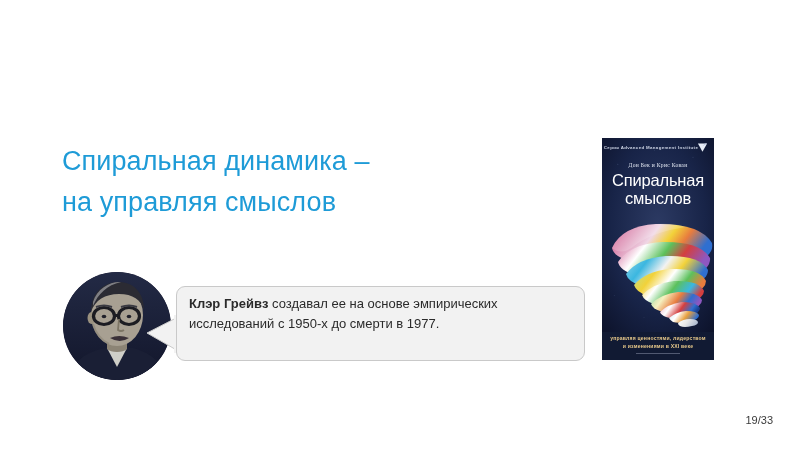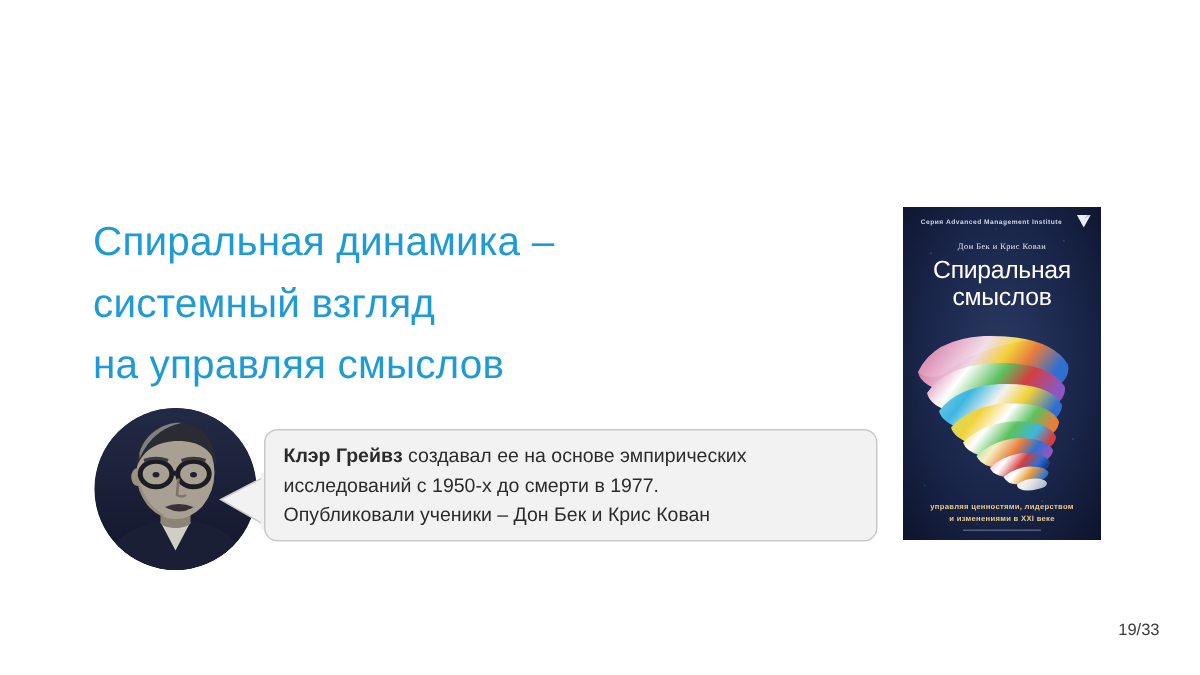--- a/index.html
+++ b/index.html
@@ -83,21 +83,21 @@
     color: #2b2b2b;
   }
   #callout-text .nm { font-weight: bold; }
   .ctl { white-space: nowrap; }
 
   
   #book {
     position: absolute;
     left: 602px;
     top: 138px;
-    width: 132px;
+    width: 112px;
     height: 222px;
     background: #111a33;
     overflow: hidden;
   }
   #book-bg { position: absolute; inset: 0; }
   #book-series {
     position: absolute;
     top: 7px; left: 0; right: 14px;
     text-align: center;
     font-size: 4.4px;
@@ -162,21 +162,20 @@
     color: #3a3a3a;
   }
 </style>
 </head>
 <body>
 
 <div id="slide">
 
   <div id="title-block">
     <div class="title-line">Спиральная динамика –</div>
-    <div class="title-line">системный взгляд</div>
     <div class="title-line">на управляя смыслов</div>
   </div>
 
   <div id="portrait">
     <svg viewBox="0 0 108 108" xmlns="http://www.w3.org/2000/svg">
       <defs>
         <clipPath id="pclip">
             <circle cx="54" cy="54" r="54"></circle>
           </clipPath>
         <linearGradient id="bgg" x1="0" y1="0" x2="0" y2="1">
@@ -225,21 +224,20 @@
 
   <div id="callout">
     <svg id="callout-tail" viewBox="0 0 34 40" xmlns="http://www.w3.org/2000/svg">
       <path d="M34 2 L1 19 L34 38 Z" fill="#f2f2f2" stroke="#c9c9c9" stroke-width="1"></path>
       <rect x="28" y="1" width="8" height="38" fill="#f2f2f2"></rect>
     </svg>
     <div id="callout-box"></div>
     <div id="callout-text">
       <div class="ctl"><span class="nm">Клэр Грейвз</span><span> создавал ее на основе эмпирических</span></div>
       <div class="ctl">исследований с 1950-х до смерти в 1977.</div>
-      <div class="ctl">Опубликовали ученики – Дон Бек и Крис Кован</div>
     </div>
   </div>
 
   <div id="book">
     <svg id="book-bg" viewBox="0 0 128 222" preserveAspectRatio="none" xmlns="http://www.w3.org/2000/svg">
       <defs>
         <radialGradient id="bkg" cx="50%" cy="45%" r="78%">
           <stop offset="0%" stop-color="#2c3a63"></stop>
           <stop offset="55%" stop-color="#182448"></stop>
           <stop offset="100%" stop-color="#0b1026"></stop>

